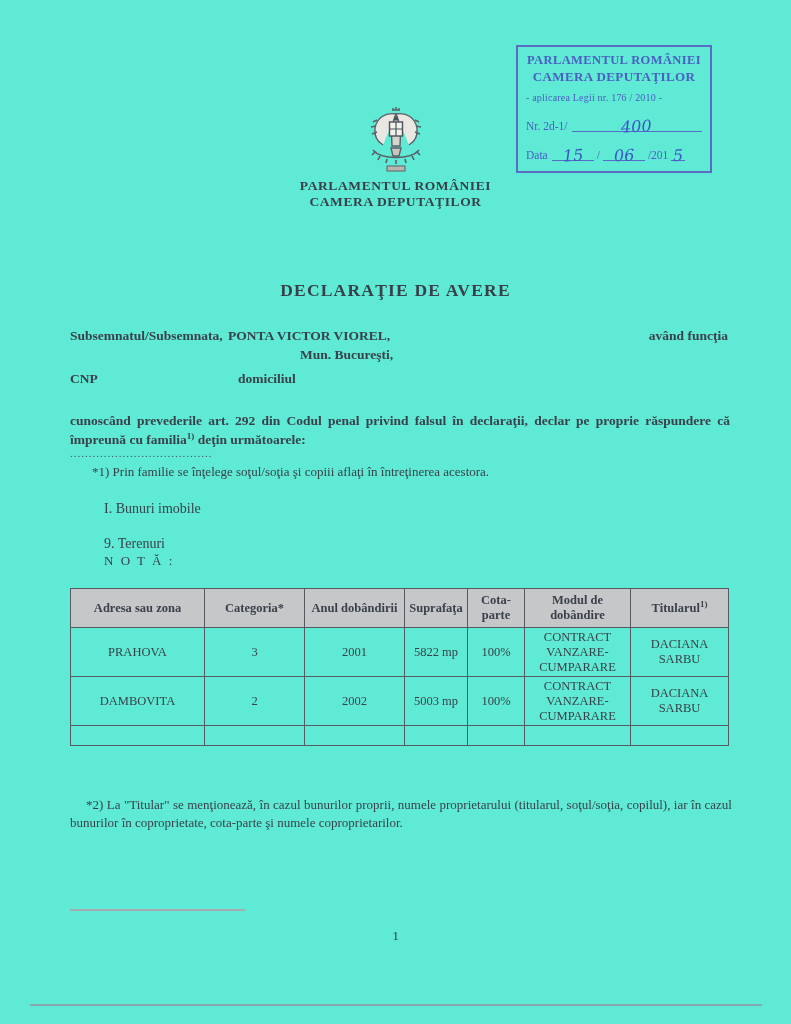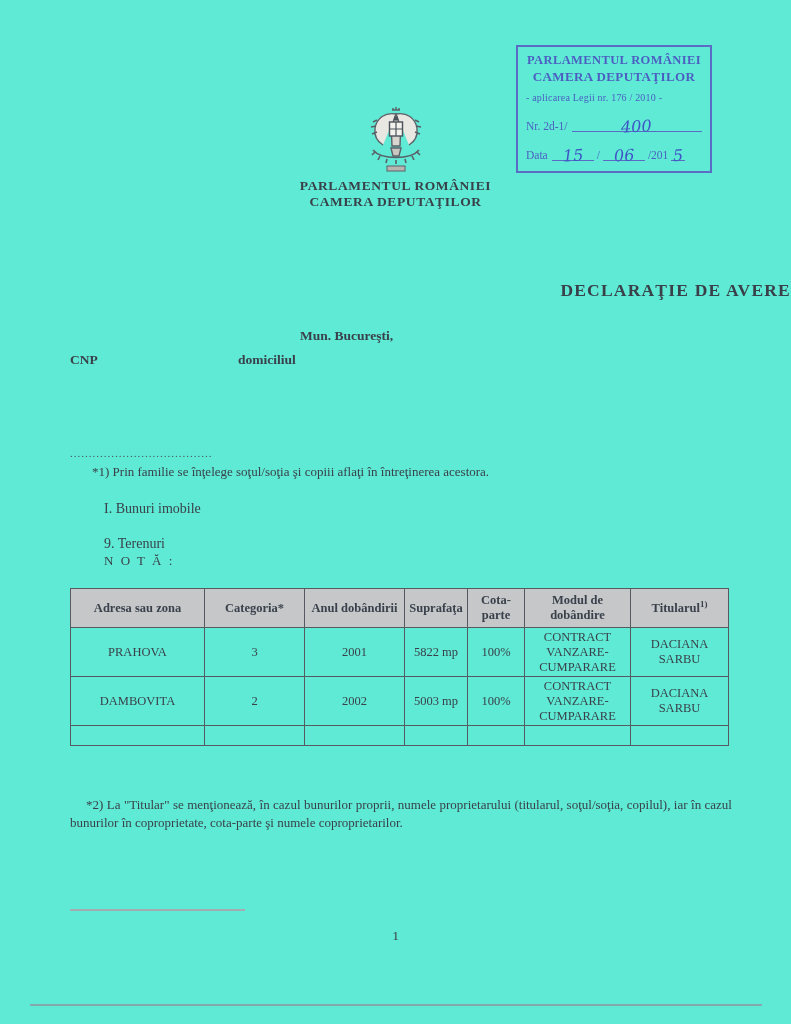--- a/index.html
+++ b/index.html
@@ -42,21 +42,21 @@
     position:relative;top:2px;display:inline-block;transform:rotate(-3deg);
   }
   .stamp-sep{padding:0 3px;white-space:nowrap;}
   
   .letterhead{position:absolute;top:106px;left:0;right:0;text-align:center;}
   .letterhead .emblem{display:block;margin:0 auto 4px auto;}
   .letterhead .inst{font-weight:bold;font-size:13.5px;letter-spacing:.6px;color:#39404a;}
   
   .doc-title{
     position:absolute;top:280px;left:0;right:0;margin:0;
-    text-align:right;font-size:17.5px;font-weight:bold;letter-spacing:1.2px;color:#39404a;
+    text-align:center;font-size:17.5px;font-weight:bold;letter-spacing:1.2px;color:#39404a;
   }
   
   .declarant{position:absolute;left:70px;top:328px;width:658px;font-weight:bold;font-size:13.5px;}
   .d-row{position:relative;height:19px;}
   .d-row .p{position:absolute;white-space:nowrap;}
   
   .oath{
     position:absolute;left:70px;top:411px;width:660px;margin:0;
     font-weight:bold;font-size:13.5px;line-height:19px;text-align:justify;
   }
@@ -144,28 +144,34 @@
       <rect x="22" y="60" width="18" height="5" fill="#b9b6b0" stroke="#5a6068" stroke-width="1"></rect>
     </svg>
     <div class="inst">PARLAMENTUL ROMÂNIEI</div>
     <div class="inst">CAMERA DEPUTAŢILOR</div>
   </div>
 
   <h1 class="doc-title">DECLARAŢIE DE AVERE</h1>
 
   <div class="declarant">
     <div class="d-row">
+      <span class="p" style="left:0">Subsemnatul/Subsemnata,</span>
+      <span class="p" style="left:158px">PONTA VICTOR VIOREL,</span>
+      <span class="p" style="right:0">având funcţia</span>
+    </div>
+    <div class="d-row">
       <span class="p" style="left:230px">Mun. Bucureşti,</span>
     </div>
     <div class="d-row" style="height:24px">
       <span class="p" style="left:0;top:5px">CNP</span>
       <span class="p" style="left:168px;top:5px">domiciliul</span>
     </div>
   </div>
 
+  <p class="oath"><span>cunoscând prevederile art. 292 din Codul penal privind falsul în declaraţii, declar pe proprie răspundere că împreună cu familia</span><sup>1)</sup><span> deţin următoarele:</span></p>
 
   <div class="dots">......................................</div>
 
   <p class="fn1">*1) Prin familie se înţelege soţul/soţia şi copiii aflaţi în întreţinerea acestora.</p>
 
   <div class="sec-head" style="top:501px">I. Bunuri imobile</div>
   <div class="sec-head" style="top:536px">9. Terenuri</div>
   <div class="nota" style="top:553px">N O T Ă :</div>
 
   <table class="assets">

